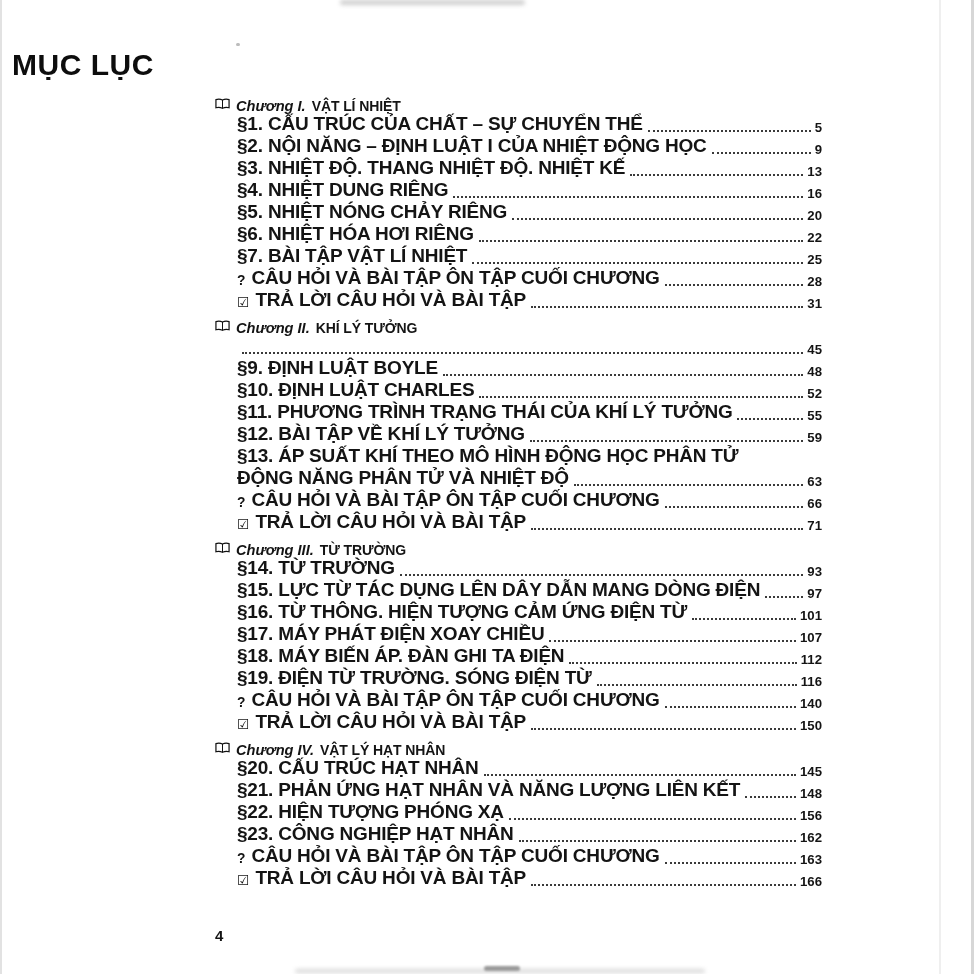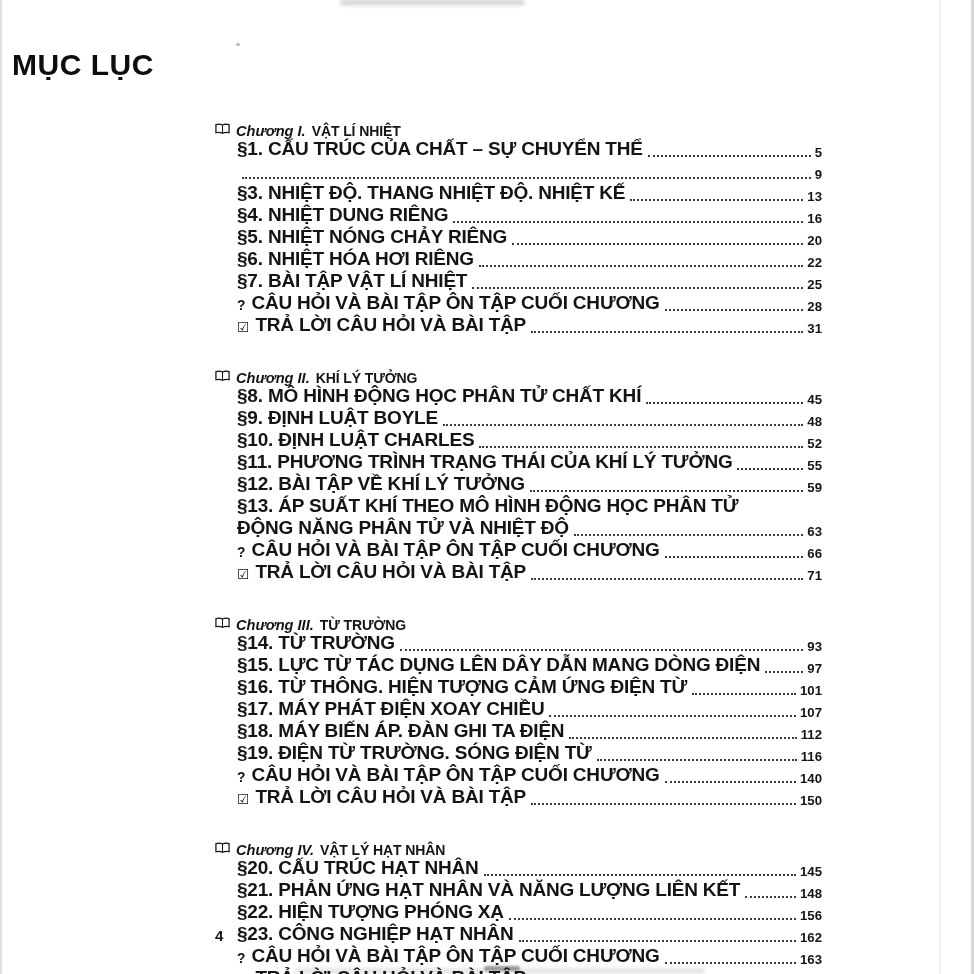--- a/index.html
+++ b/index.html
@@ -30,21 +30,21 @@
   .leader{
     flex:1 1 auto;min-width:12px;align-self:flex-end;
     border-bottom:2px dotted #3a3a3a;margin:0 2px 4px 5px;
   }
   .pg{font-size:13.2px;font-weight:700;margin-left:2px;line-height:1.25;}
 
   .row.preface .preface-lbl{font-style:italic;font-weight:400;font-size:13.8px;letter-spacing:0;}
   .row.preface .preface-pg{font-weight:400;font-size:13.5px;}
   .row.preface .leader{border-bottom-width:2px;}
 
-  .row.chapter{height:24px;margin-top:25px;}
+  .row.chapter{height:24px;}
   .book-icon{margin-left:-22px;margin-right:6px;display:inline-flex;align-self:center;position:relative;top:2px;}
   .ch-pre{font-style:italic;font-weight:700;font-size:14.6px;margin-right:6px;white-space:nowrap;}
   .ch-title{font-weight:700;font-size:14px;letter-spacing:-0.1px;white-space:nowrap;}
 
   .marker{font-weight:700;font-size:13.8px;margin-right:6px;line-height:1.2;}
 
   .folio{position:absolute;left:215px;top:927px;font-size:15px;font-weight:700;}
 </style>
 </head>
 <body>
@@ -70,20 +70,21 @@
         </span>
         <span class="ch-pre">Chương I.</span>
         <span class="ch-title">VẬT LÍ NHIỆT</span>
       </div>
       <div class="row entry">
         <span class="lbl">§1. CẤU TRÚC CỦA CHẤT – SỰ CHUYỂN THỂ</span>
         <span class="leader"></span>
         <span class="pg">5</span>
       </div>
       <div class="row entry">
+        <span class="lbl">§2. NỘI NĂNG – ĐỊNH LUẬT I CỦA NHIỆT ĐỘNG HỌC</span>
         <span class="leader"></span>
         <span class="pg">9</span>
       </div>
       <div class="row entry">
         <span class="lbl">§3. NHIỆT ĐỘ. THANG NHIỆT ĐỘ. NHIỆT KẾ</span>
         <span class="leader"></span>
         <span class="pg">13</span>
       </div>
       <div class="row entry">
         <span class="lbl">§4. NHIỆT DUNG RIÊNG</span>
@@ -121,21 +122,20 @@
         <span class="book-icon">
           <svg width="15" height="12" viewBox="0 0 16 12" aria-hidden="true">
             <path d="M1 1.3 Q4.5 -0.1 8 1.7 Q11.5 -0.1 15 1.3 L15 10 Q11.5 8.8 8 10.6 Q4.5 8.8 1 10 Z" fill="#ffffff" stroke="#111" stroke-width="1.3"></path>
             <line x1="8" y1="1.7" x2="8" y2="10.6" stroke="#111" stroke-width="1.1"></line>
           </svg>
         </span>
         <span class="ch-pre">Chương II.</span>
         <span class="ch-title">KHÍ LÝ TƯỞNG</span>
       </div>
       <div class="row entry">
-        <span class="lbl">§8. MÔ HÌNH ĐỘNG HỌC PHÂN TỬ CHẤT KHÍ</span>
         <span class="leader"></span>
         <span class="pg">45</span>
       </div>
       <div class="row entry">
         <span class="lbl">§9. ĐỊNH LUẬT BOYLE</span>
         <span class="leader"></span>
         <span class="pg">48</span>
       </div>
       <div class="row entry">
         <span class="lbl">§10. ĐỊNH LUẬT CHARLES</span>

